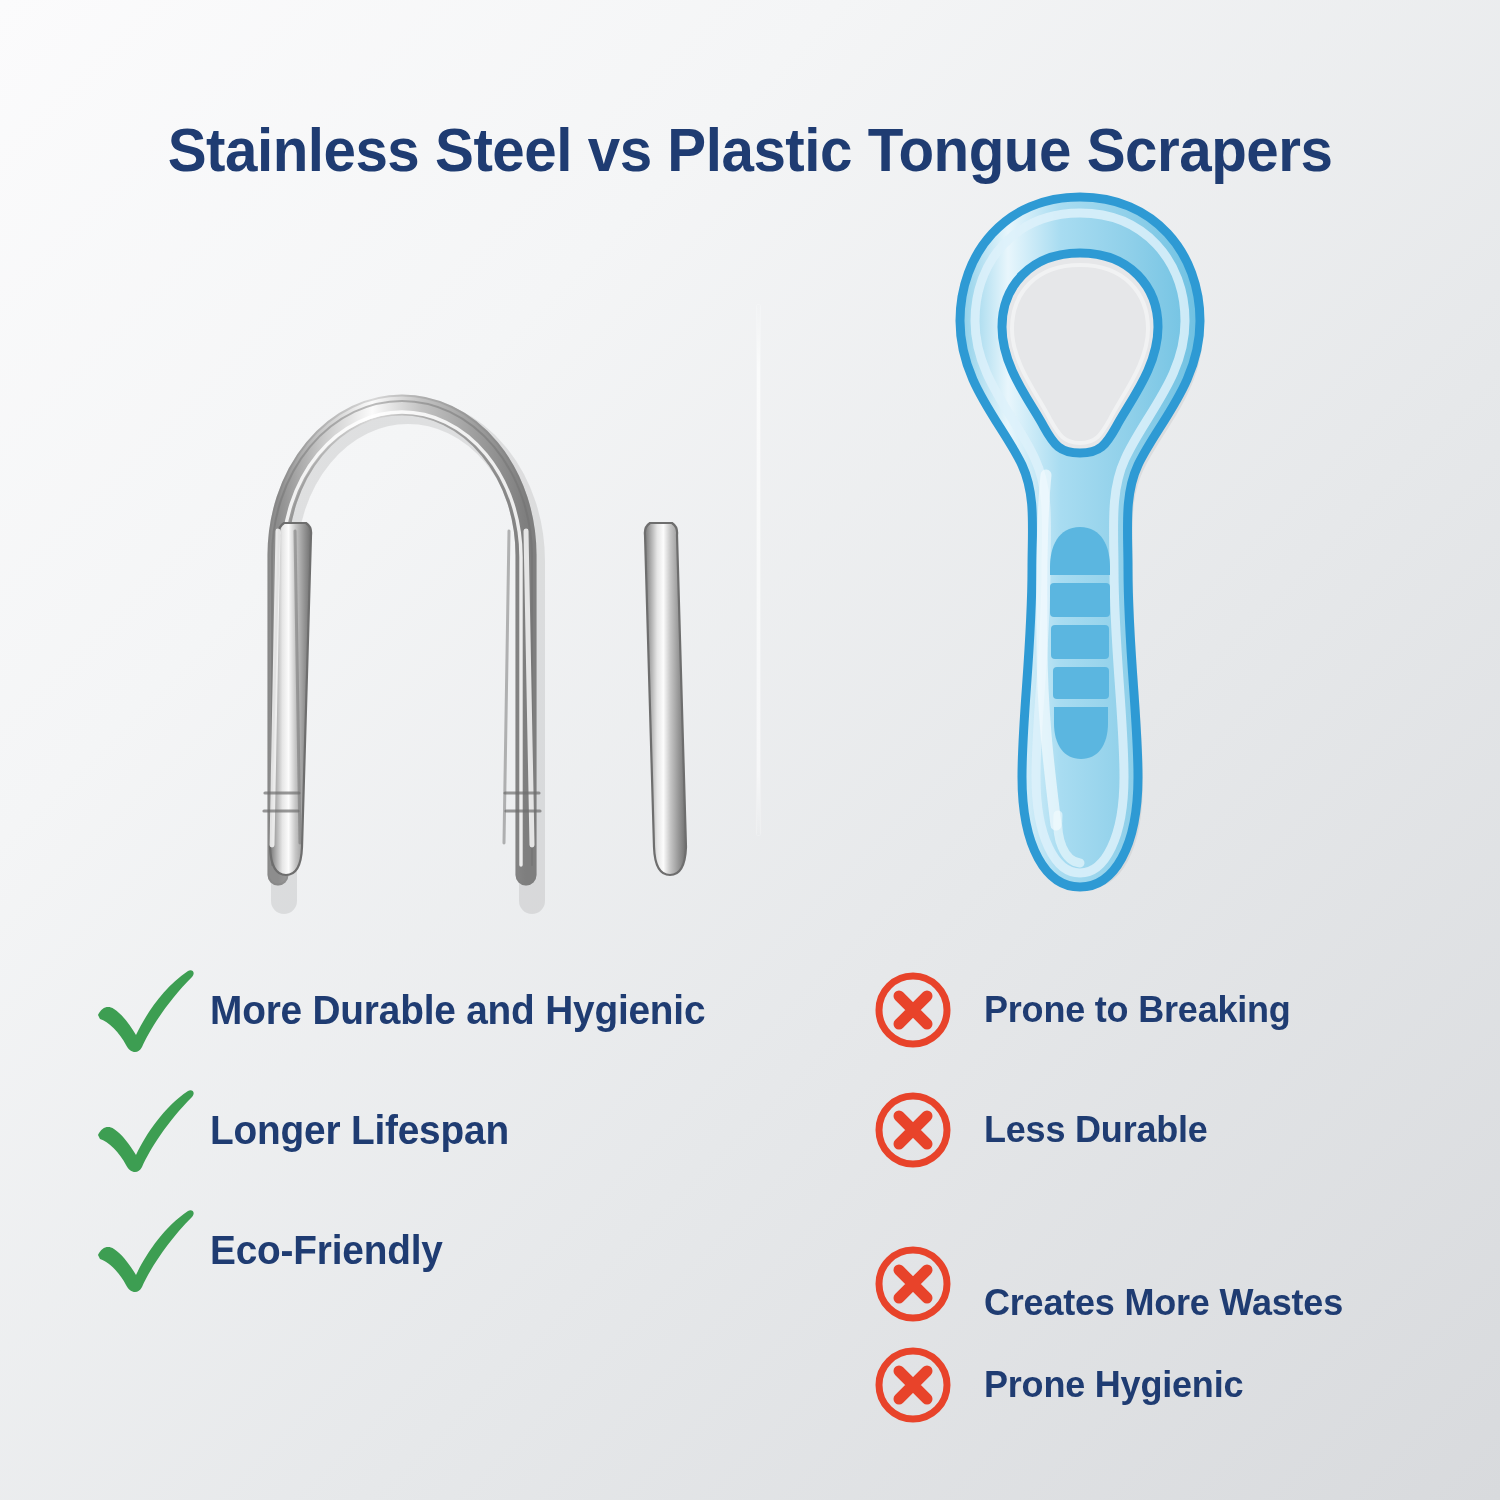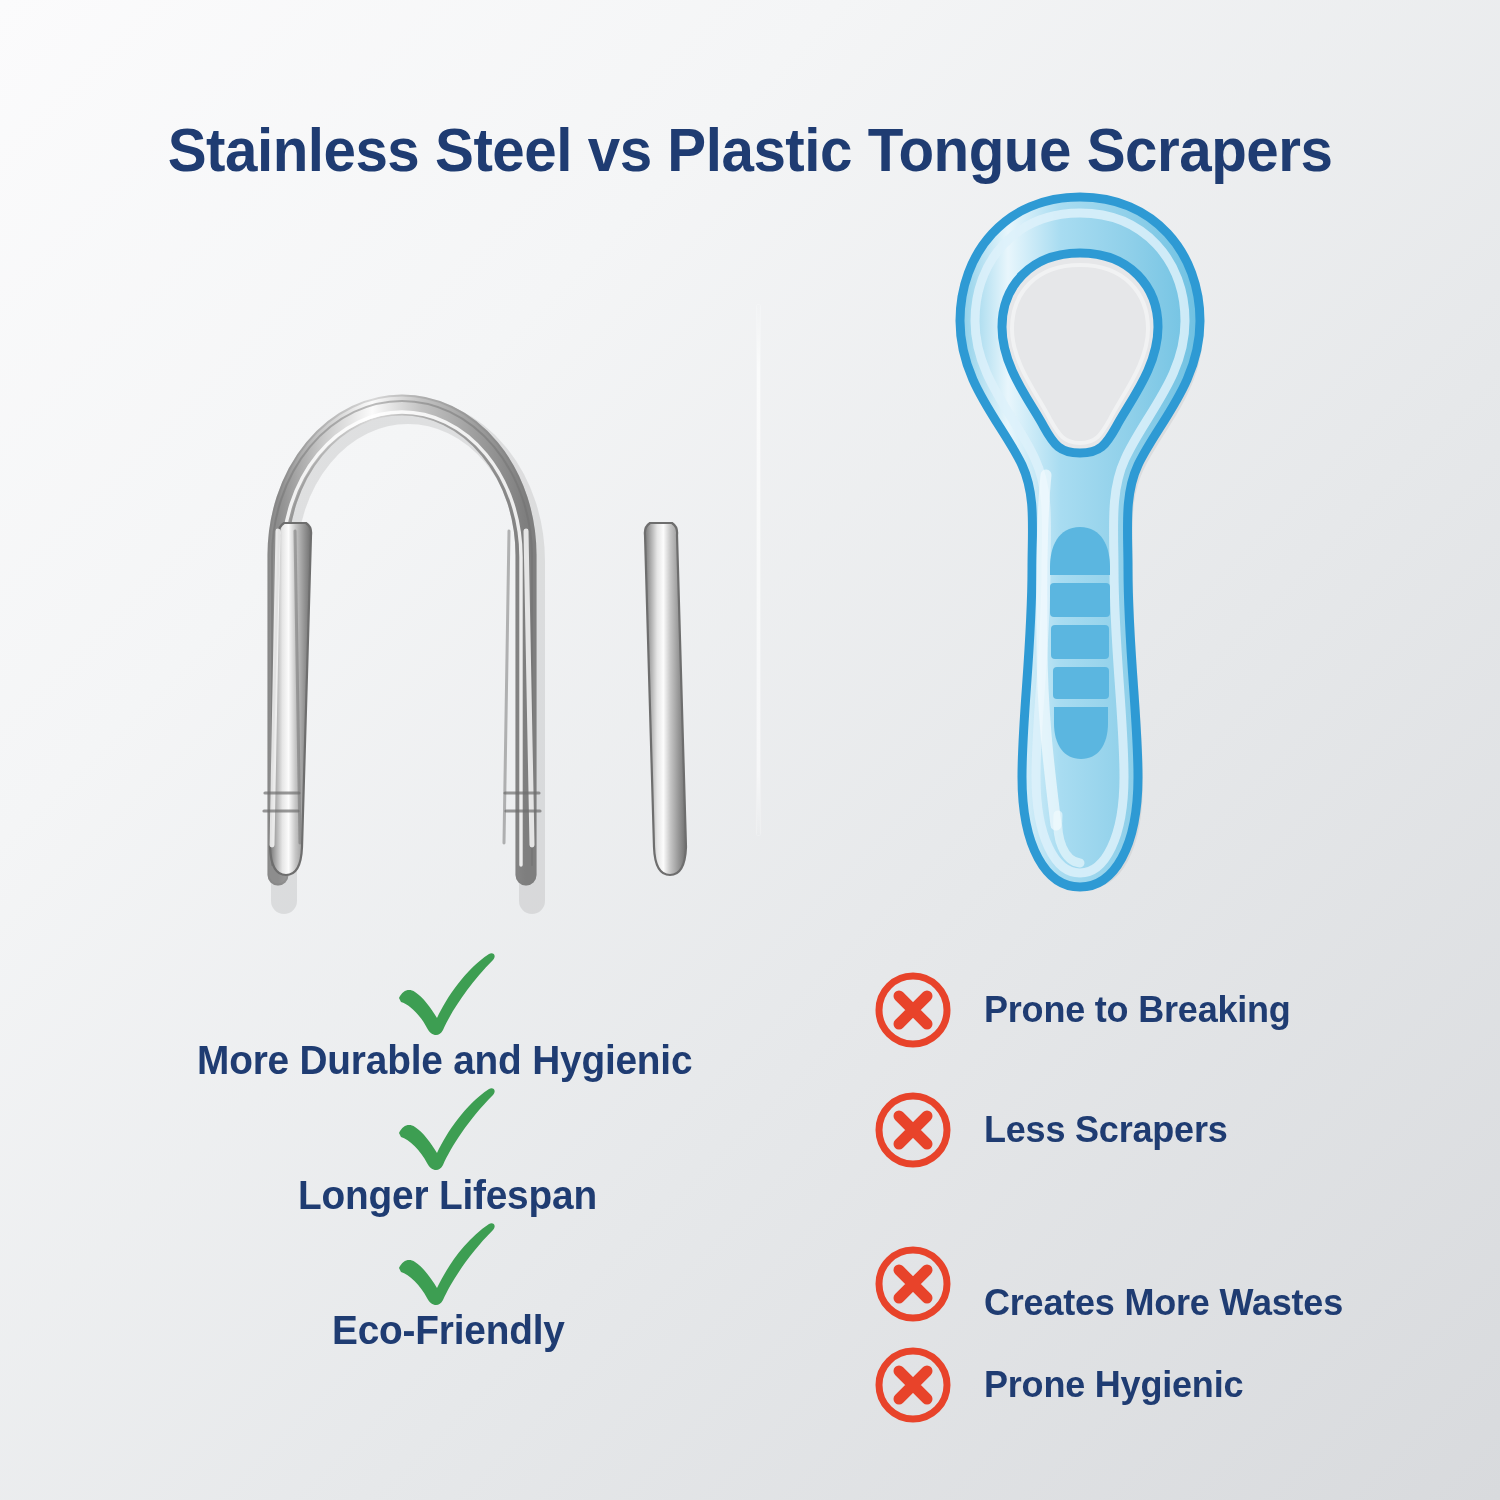--- a/index.html
+++ b/index.html
@@ -79,21 +79,21 @@
   }
   #col-pros { left: 92px; width: 720px; }
   #col-cons { left: 872px; width: 560px; }
 
   .feature-row {
     position: relative;
     display: flex;
     align-items: center;
     min-height: 108px;
   }
-  #col-pros .feature-row { min-height: 120px; flex-direction: column; }
+  #col-pros .feature-row { min-height: 120px; }
   #col-cons .feature-row { min-height: 120px; }
   #col-cons .feature-row.two-line { min-height: 135px; align-items: flex-end; }
 
   .icon-slot {
     flex: 0 0 auto;
     width: 118px;
     display: flex;
     align-items: center;
     justify-content: flex-start;
   }
@@ -334,21 +334,21 @@
         <span class="feature-label">Prone to Breaking</span>
       </div>
 
       <div class="feature-row">
         <span class="icon-slot">
           <svg width="82" height="82" viewBox="0 0 82 82" aria-hidden="true">
             <circle cx="41" cy="41" r="34" fill="none" stroke="#e8432a" stroke-width="7"></circle>
             <path d="M 27 27 L 55 55 M 55 27 L 27 55" stroke="#e8432a" stroke-width="11" stroke-linecap="round"></path>
           </svg>
         </span>
-        <span class="feature-label">Less Scrapers</span>
+        <span class="feature-label">Less Durable</span>
       </div>
 
       <div class="feature-row two-line">
         <span class="icon-slot">
           <svg width="82" height="82" viewBox="0 0 82 82" aria-hidden="true">
             <circle cx="41" cy="41" r="34" fill="none" stroke="#e8432a" stroke-width="7"></circle>
             <path d="M 27 27 L 55 55 M 55 27 L 27 55" stroke="#e8432a" stroke-width="11" stroke-linecap="round"></path>
           </svg>
         </span>
         <span class="feature-label">Creates More Wastes</span>

